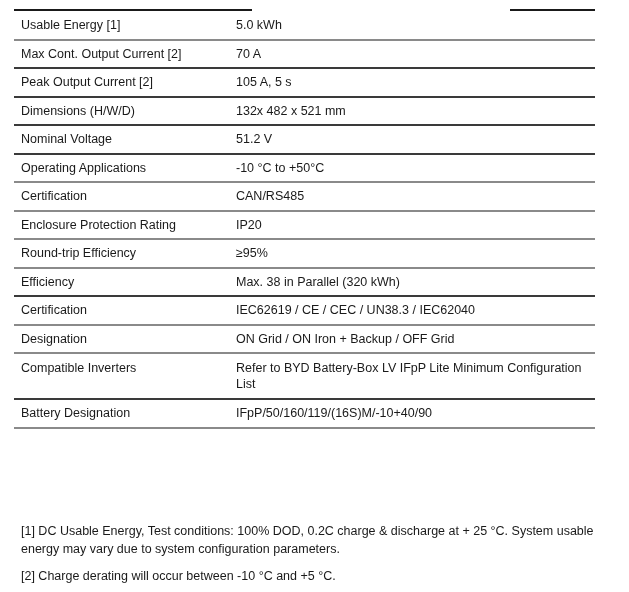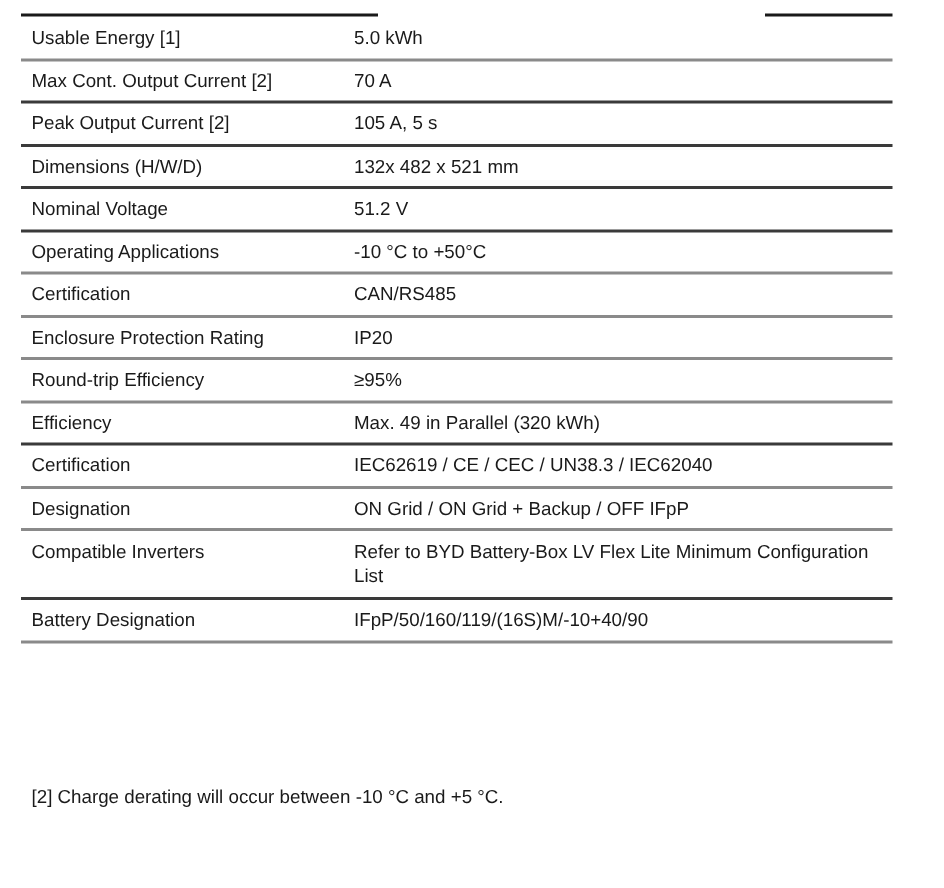--- a/index.html
+++ b/index.html
@@ -58,36 +58,37 @@
     <tr class="g">
       <td class="k">Enclosure Protection Rating</td>
       <td class="v">IP20</td>
     </tr>
     <tr class="g">
       <td class="k">Round-trip Efficiency</td>
       <td class="v">≥95%</td>
     </tr>
     <tr>
       <td class="k">Efficiency</td>
-      <td class="v">Max. 49 in Parallel (320 kWh)</td>
+      <td class="v">Max. 38 in Parallel (320 kWh)</td>
     </tr>
     <tr class="g">
       <td class="k">Certification</td>
       <td class="v">IEC62619 / CE / CEC / UN38.3 / IEC62040</td>
     </tr>
     <tr class="g">
       <td class="k">Designation</td>
-      <td class="v">ON Grid / ON Grid + Backup / OFF IFpP</td>
+      <td class="v">ON Grid / ON Iron + Backup / OFF Grid</td>
     </tr>
     <tr class="tall">
       <td class="k" style="vertical-align:top;padding-top:7px;">Compatible Inverters</td>
-      <td class="v">Refer to BYD Battery-Box LV Flex Lite Minimum Configuration List</td>
+      <td class="v">Refer to BYD Battery-Box LV IFpP Lite Minimum Configuration List</td>
     </tr>
     <tr class="g">
       <td class="k">Battery Designation</td>
       <td class="v">IFpP/50/160/119/(16S)M/-10+40/90</td>
     </tr>
   </tbody>
 </table>
 
 <div class="notes">
+  <p>[1] DC Usable Energy, Test conditions: 100% DOD, 0.2C charge &amp; discharge at + 25 °C. System usable energy may vary due to system configuration parameters.</p>
   <p>[2] Charge derating will occur between -10 °C and +5 °C.</p>
 </div>
 
 </body></html>

